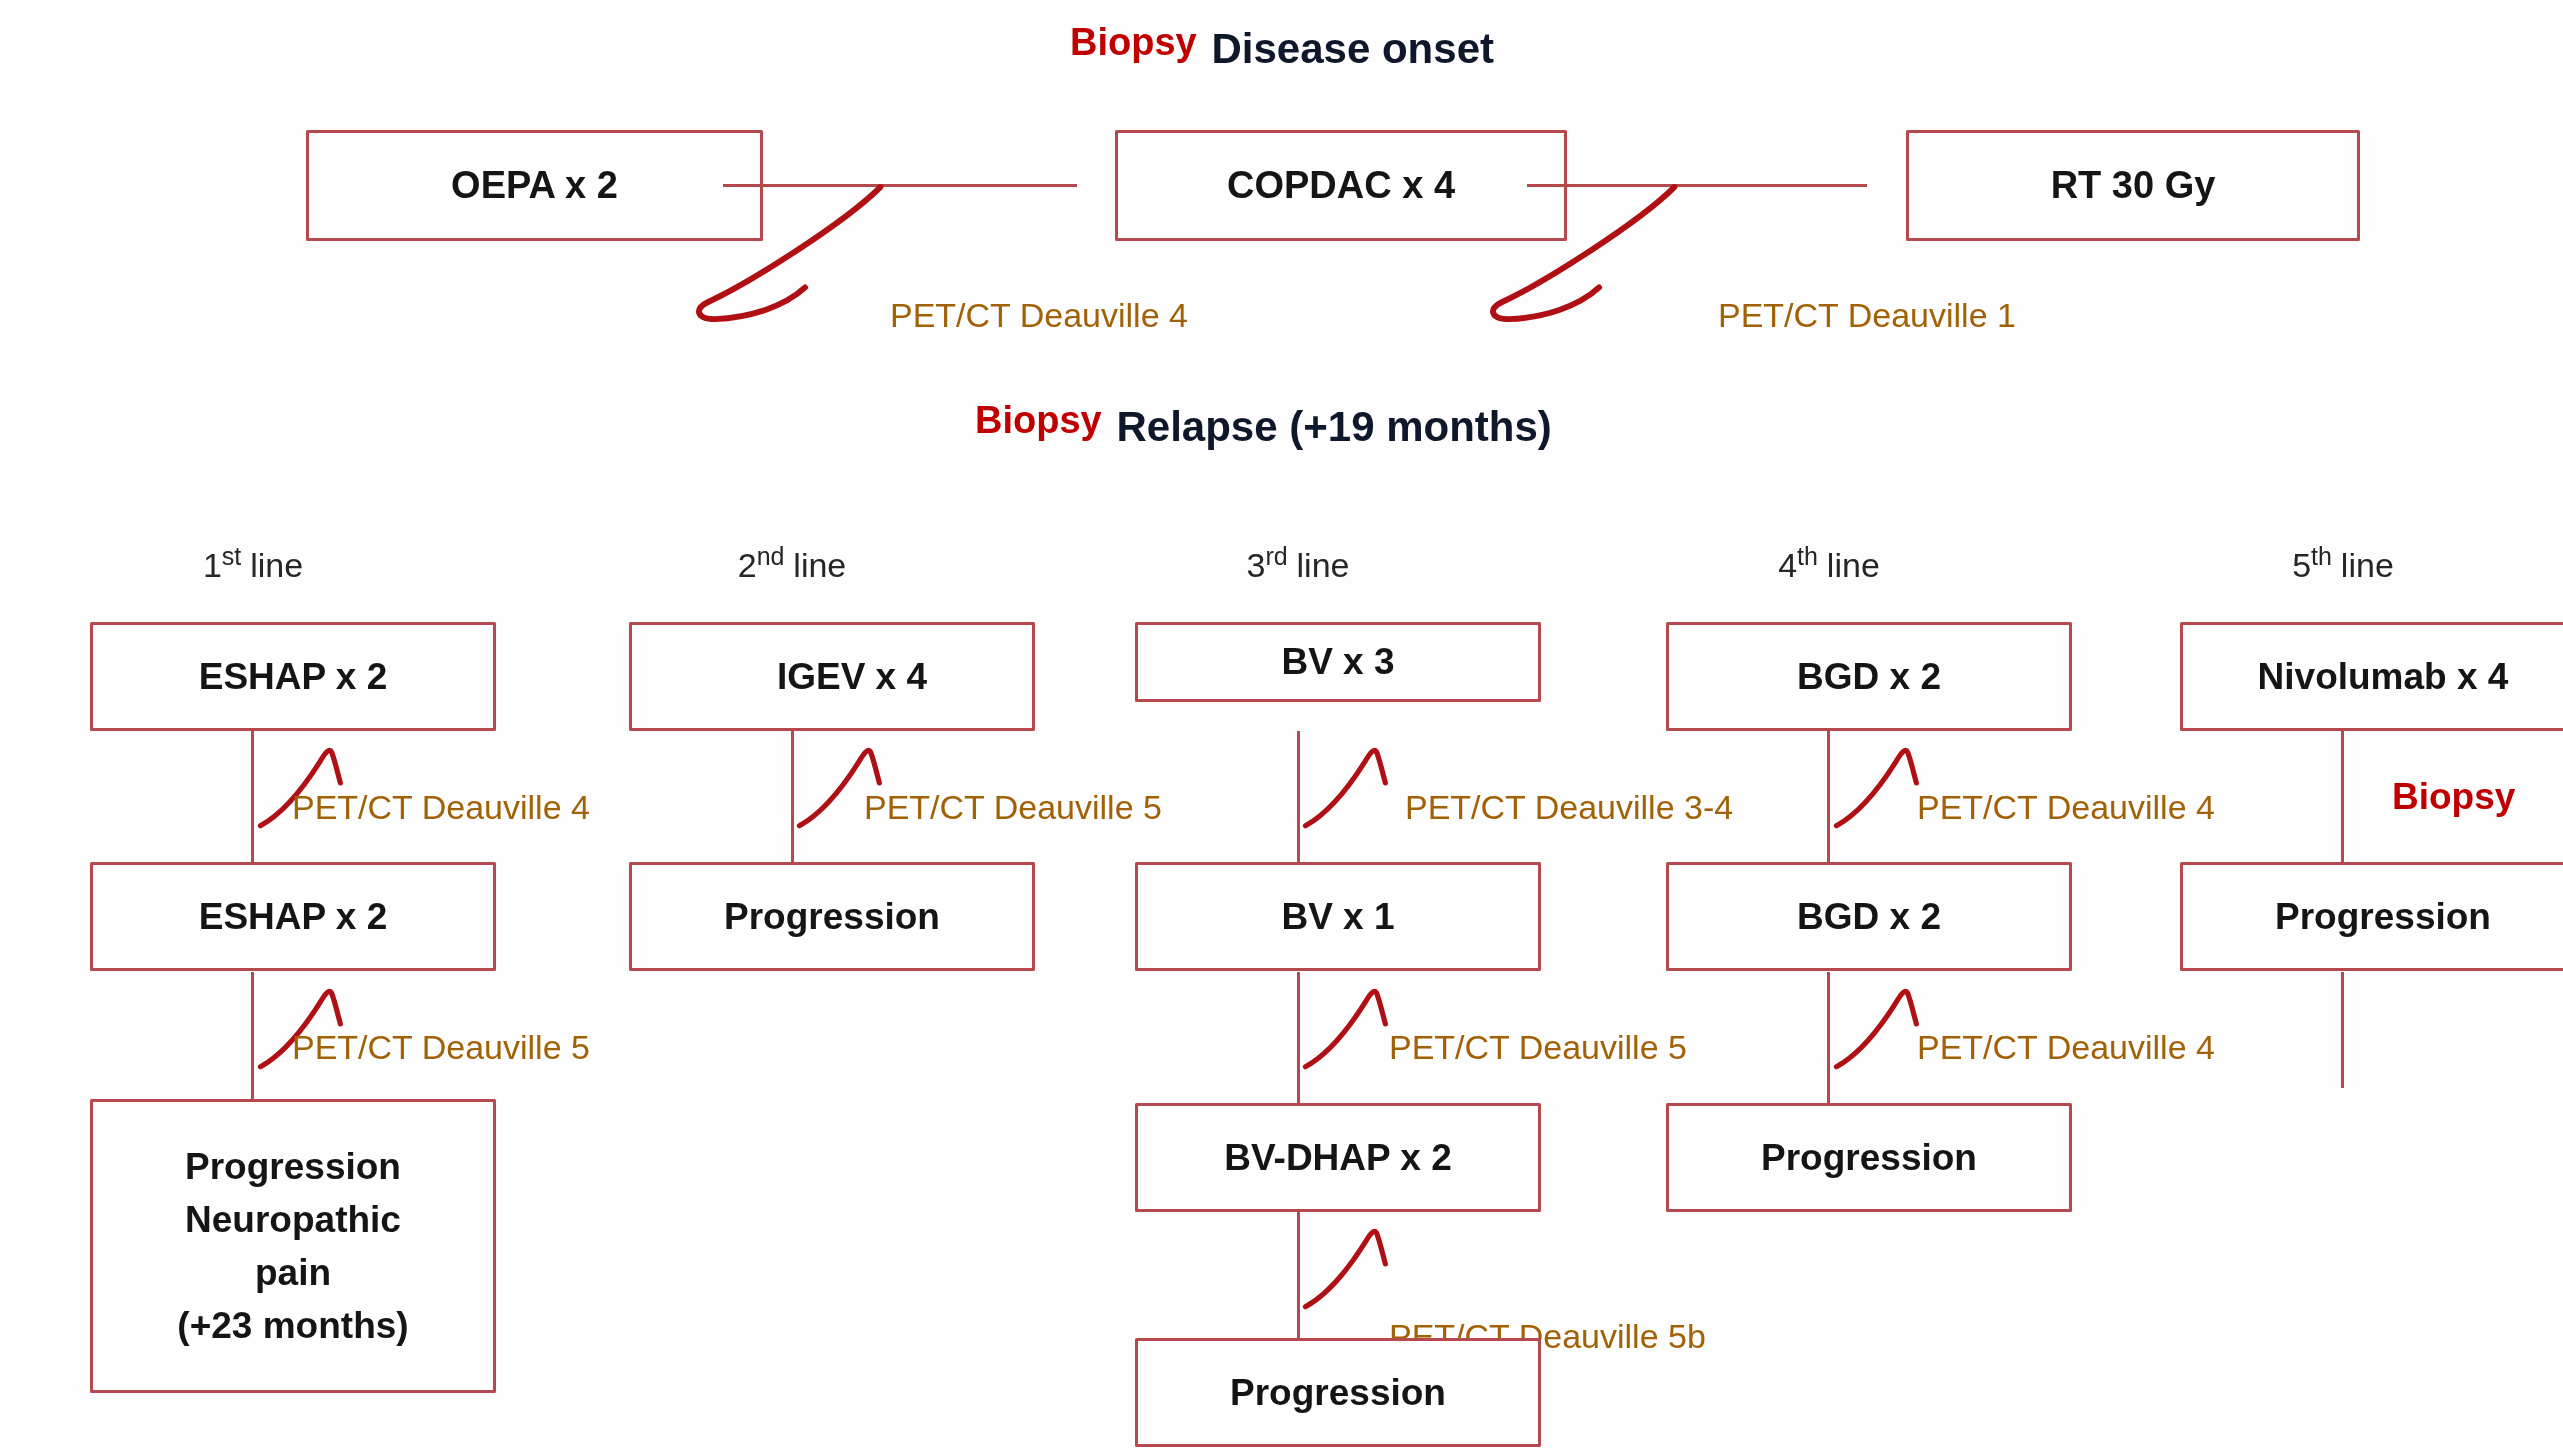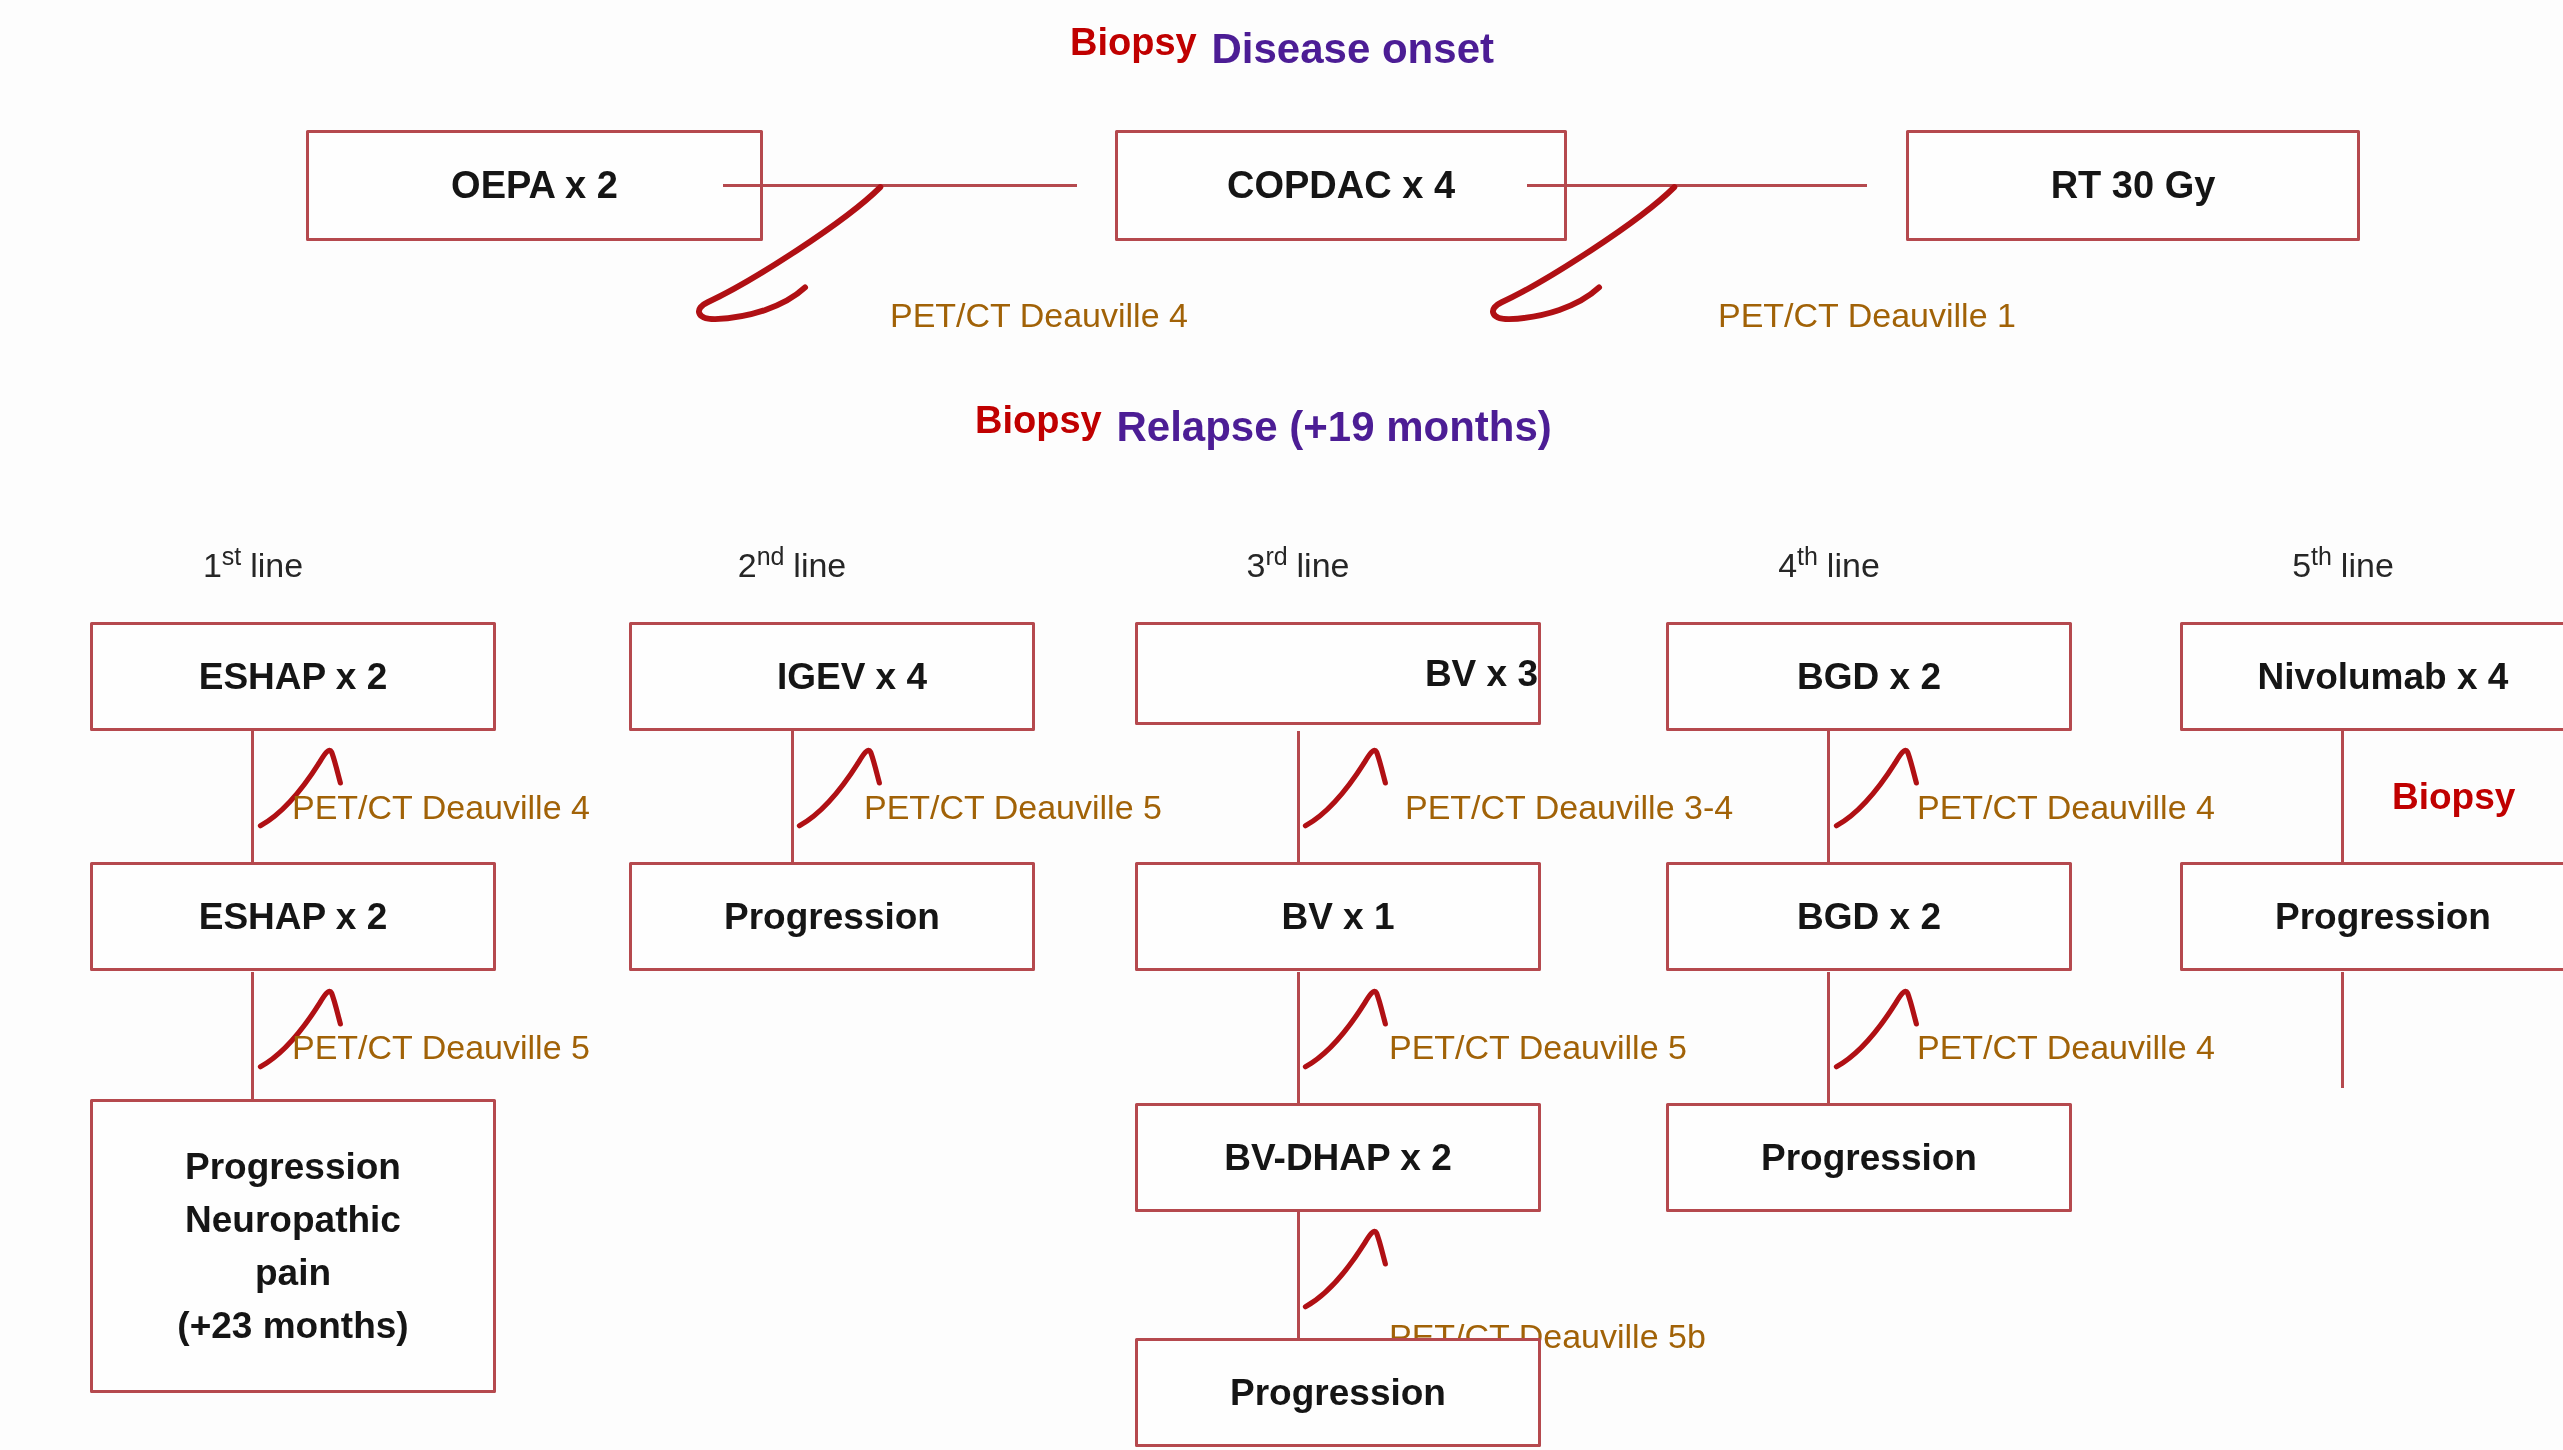--- a/index.html
+++ b/index.html
@@ -21,21 +21,21 @@
     position:absolute;font-size:34px;color:#a16207;white-space:nowrap;
   }
   .hdr{
     position:absolute;width:296px;text-align:center;font-size:34px;color:#262626;
     white-space:nowrap;
   }
   .hdr sup{font-size:25px;}
   .hdr .w{margin-left:8.9px;}
   .titlerow{position:absolute;display:flex;align-items:flex-start;white-space:nowrap;}
   .biopsy{font-weight:bold;color:#c00000;font-size:38px;}
-  .maintitle{font-weight:bold;color:#4c1d95;font-size:42px;margin-left:14.8px;margin-top:4.4px;}
+  .maintitle{font-weight:bold;color:#0f172a;font-size:42px;margin-left:14.8px;margin-top:4.4px;}
   .biopsy-flag{position:absolute;font-weight:bold;color:#c00000;font-size:37px;white-space:nowrap;}
   .tick{position:absolute;}
   .tick path{stroke:#b01014;fill:none;stroke-linecap:round;stroke-linejoin:round;}
 </style>
 </head>
 <body>
 
 <div id="canvas">
 
   <div class="titlerow" style="left:1070px;top:20.7px;">
@@ -86,21 +86,21 @@
   <div class="hdr" style="left:2195px;top:542px;">
     <span>5</span><sup>th</sup><span class="w">line</span>
   </div>
 
   <div class="box" style="left:50px;top:622px;width:406px;height:109px;font-size:37px;">
     <span>ESHAP x 2</span>
   </div>
   <div class="box" style="left:589px;top:622px;width:406px;height:109px;font-size:37px;padding-left:40px;">
     <span>IGEV x 4</span>
   </div>
-  <div class="box" style="left:1095px;top:622px;width:406px;height:103px;font-size:37px;justify-content:flex-end;">
+  <div class="box" style="left:1095px;top:622px;width:406px;height:80px;font-size:37px;">
     <span>BV x 3</span>
   </div>
   <div class="box" style="left:1626px;top:622px;width:406px;height:109px;font-size:37px;">
     <span>BGD x 2</span>
   </div>
   <div class="box" style="left:2140px;top:622px;width:406px;height:109px;font-size:37px;align-items:center;">
     <span>Nivolumab x 4</span>
   </div>
 
   <div class="vline" style="left:251px;top:731px;height:131px;"></div>

